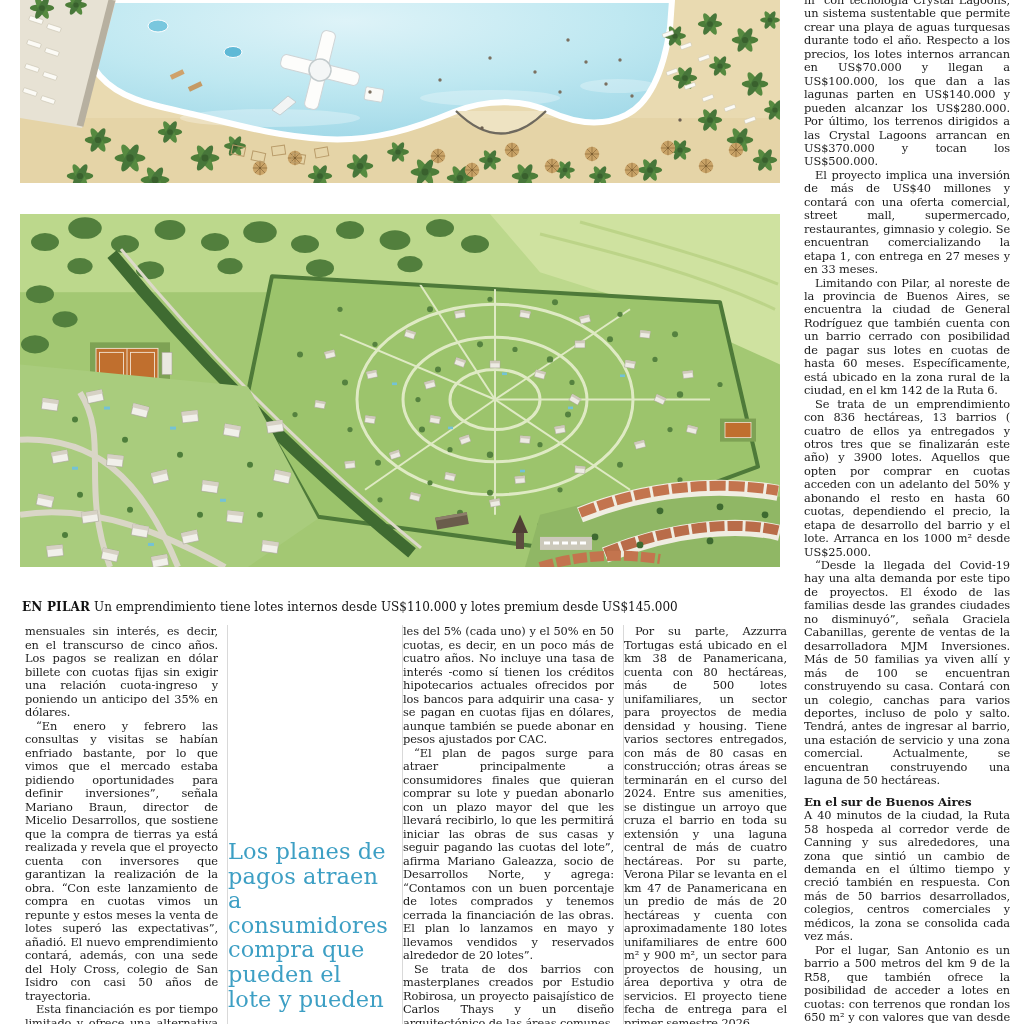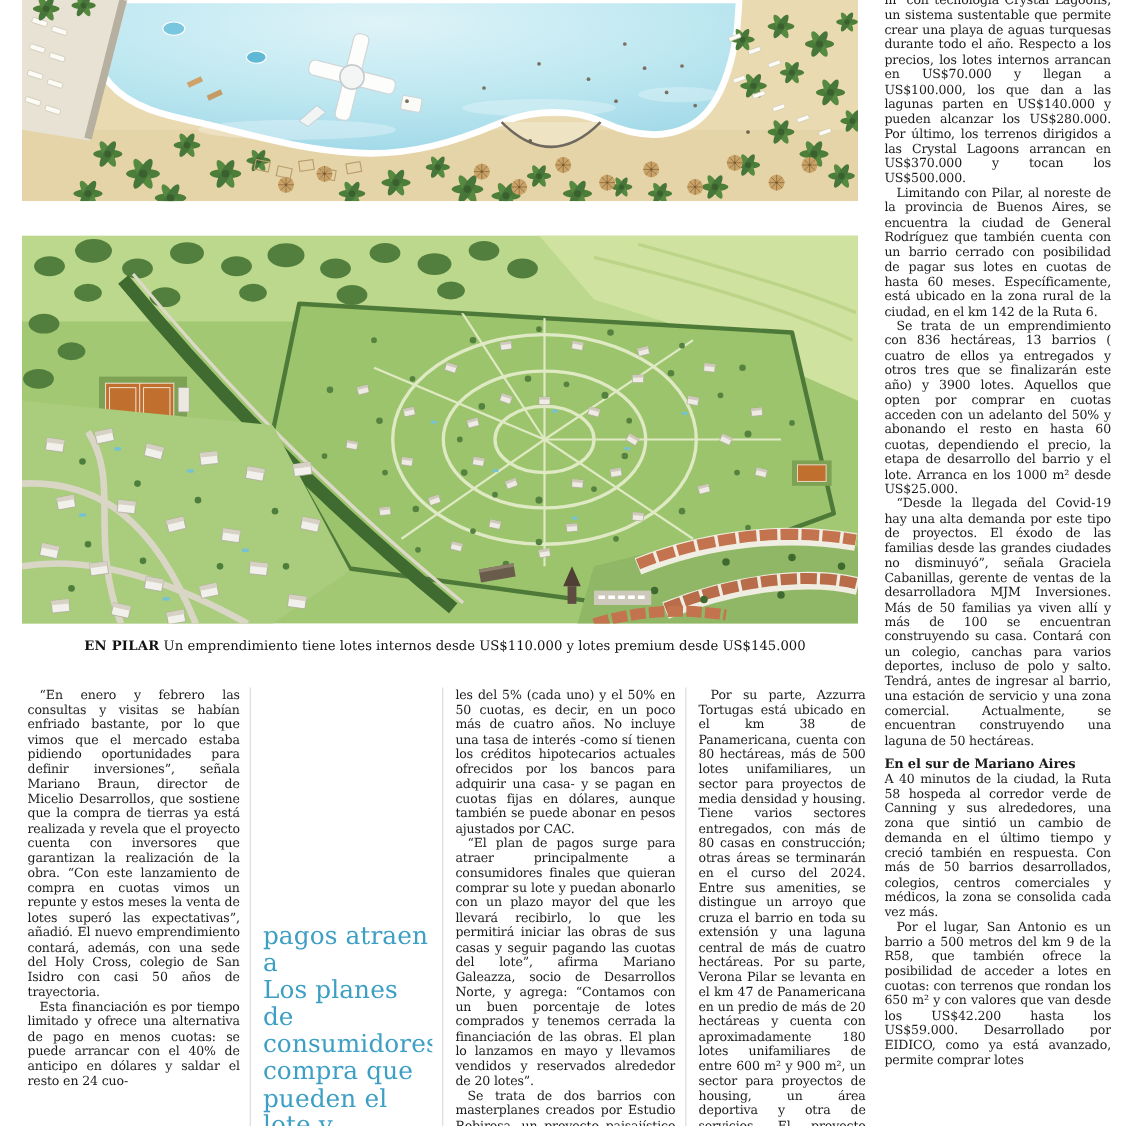--- a/index.html
+++ b/index.html
@@ -5,26 +5,26 @@
   html,body{margin:0;padding:0;width:1024px;height:1024px;overflow:hidden;background:#ffffff;
     font-family:"DejaVu Serif","Liberation Serif",serif;}
   .sheet{position:relative;width:1024px;height:1024px;background:#fff;}
   figure{margin:0;}
   .photo{position:absolute;left:20px;width:760px;overflow:hidden;}
   .photo svg{display:block;width:100%;height:100%;}
   .photo1{top:0;height:183px;}
   .photo2{top:214px;height:353px;}
   .caption{position:absolute;left:22px;width:765px;font-size:12px;line-height:14px;color:#111;margin:0;}
   .cap1{top:187px;margin-top:40px;}
-  .cap2{top:580px;text-align:center;}
+  .cap2{top:600px;}
   .cap-lead{font-weight:bold;letter-spacing:.2px;}
   .cols{position:absolute;left:25px;top:625px;width:766px;height:399px;display:grid;
     grid-template-columns:193px 166px 212px 164px;column-gap:9px;}
   .col{font-size:11.4px;line-height:13.5px;color:#1b1b1b;letter-spacing:-.12px;overflow:hidden;}
-  .colsep{border-left:1px solid #d9d9d9;padding-left:11px;box-sizing:border-box;}
+  .colsep{border-left:1px solid #d9d9d9;padding-left:0;box-sizing:border-box;}
   .para{margin:0;text-align:justify;}
   .indent{text-indent:11px;}
   .subhead{font-weight:bold;margin-top:8px;font-size:11.8px;text-align:left;}
   .pq{margin-top:214px;font-size:22.5px;line-height:24.6px;color:#3d9fc4;font-weight:400;letter-spacing:.1px;}
   .rightcol{position:absolute;left:804px;top:-6px;width:206px;height:1035px;font-size:11.4px;
     line-height:13.45px;color:#1b1b1b;letter-spacing:-.12px;overflow:hidden;}
 </style>
 </head>
 <body>
 
@@ -400,46 +400,48 @@
         <rect x="700" y="204" width="36" height="23" fill="#7ea254"></rect>
         <rect x="705" y="208" width="26" height="15" fill="#c06f2e" stroke="#f2e2d0" stroke-width=".8"></rect>
       </g>
     </svg>
   </figure>
 
   <p class="caption cap2"><span class="cap-lead">EN PILAR</span> <span>Un emprendimiento tiene lotes internos desde US$110.000 y lotes premium desde US$145.000</span></p>
 
   <div class="cols">
     <div class="col">
+        <p class="para">mensuales sin interés, es decir, en el transcurso de cinco años. Los pagos se realizan en dólar billete con cuotas fijas sin exigir una relación cuota-ingreso y poniendo un anticipo del 35% en dólares.</p>
         <p class="para indent">“En enero y febrero las consultas y visitas se habían enfriado bastante, por lo que vimos que el mercado estaba pidiendo oportunidades para definir inversiones”, señala Mariano Braun, director de Micelio Desarrollos, que sostiene que la compra de tierras ya está realizada y revela que el proyecto cuenta con inversores que garantizan la realización de la obra. “Con este lanzamiento de compra en cuotas vimos un repunte y estos meses la venta de lotes superó las expectativas”, añadió. El nuevo emprendimiento contará, además, con una sede del Holy Cross, colegio de San Isidro con casi 50 años de trayectoria.</p>
         <p class="para indent">Esta financiación es por tiempo limitado y ofrece una alternativa de pago en menos cuotas: se puede arrancar con el 40% de anticipo en dólares y saldar el resto en 24 cuo-</p>
       </div>
     <div class="col colsep">
       <div class="pq" style="color: rgb(61, 159, 196);">
+          <div>Los planes de</div>
           <div>pagos atraen a</div>
-          <div>Los planes de</div>
           <div>consumidores</div>
           <div>compra que</div>
           <div>pueden el</div>
           <div>lote y pueden</div>
         </div>
     </div>
     <div class="col colsep">
         <p class="para">les del 5% (cada uno) y el 50% en 50 cuotas, es decir, en un poco más de cuatro años. No incluye una tasa de interés -como sí tienen los créditos hipotecarios actuales ofrecidos por los bancos para adquirir una casa- y se pagan en cuotas fijas en dólares, aunque también se puede abonar en pesos ajustados por CAC.</p>
         <p class="para indent">“El plan de pagos surge para atraer principalmente a consumidores finales que quieran comprar su lote y puedan abonarlo con un plazo mayor del que les llevará recibirlo, lo que les permitirá iniciar las obras de sus casas y seguir pagando las cuotas del lote”, afirma Mariano Galeazza, socio de Desarrollos Norte, y agrega: “Contamos con un buen porcentaje de lotes comprados y tenemos cerrada la financiación de las obras. El plan lo lanzamos en mayo y llevamos vendidos y reservados alrededor de 20 lotes”.</p>
         <p class="para indent">Se trata de dos barrios con masterplanes creados por Estudio Robirosa, un proyecto paisajístico de Carlos Thays y un diseño arquitectónico de las áreas comunes</p>
       </div>
     <div class="col colsep">
         <p class="para indent">Por su parte, Azzurra Tortugas está ubicado en el km 38 de Panamericana, cuenta con 80 hectáreas, más de 500 lotes unifamiliares, un sector para proyectos de media densidad y housing. Tiene varios sectores entregados, con más de 80 casas en construcción; otras áreas se terminarán en el curso del 2024. Entre sus amenities, se distingue un arroyo que cruza el barrio en toda su extensión y una laguna central de más de cuatro hectáreas. Por su parte, Verona Pilar se levanta en el km 47 de Panamericana en un predio de más de 20 hectáreas y cuenta con aproximadamente 180 lotes unifamiliares de entre 600 m² y 900 m², un sector para proyectos de housing, un área deportiva y otra de servicios. El proyecto tiene fecha de entrega para el primer semestre 2026.</p>
       </div>
   </div>
 
   <div class="rightcol">
       <p class="para">m² con tecnología Crystal Lagoons, un sistema sustentable que permite crear una playa de aguas turquesas durante todo el año. Respecto a los precios, los lotes internos arrancan en US$70.000 y llegan a US$100.000, los que dan a las lagunas parten en US$140.000 y pueden alcanzar los US$280.000. Por último, los terrenos dirigidos a las Crystal Lagoons arrancan en US$370.000 y tocan los US$500.000.</p>
+      <p class="para indent">El proyecto implica una inversión de más de US$40 millones y contará con una oferta comercial, street mall, supermercado, restaurantes, gimnasio y colegio. Se encuentran comercializando la etapa 1, con entrega en 27 meses y en 33 meses.</p>
       <p class="para indent">Limitando con Pilar, al noreste de la provincia de Buenos Aires, se encuentra la ciudad de General Rodríguez que también cuenta con un barrio cerrado con posibilidad de pagar sus lotes en cuotas de hasta 60 meses. Específicamente, está ubicado en la zona rural de la ciudad, en el km 142 de la Ruta 6.</p>
       <p class="para indent">Se trata de un emprendimiento con 836 hectáreas, 13 barrios ( cuatro de ellos ya entregados y otros tres que se finalizarán este año) y 3900 lotes. Aquellos que opten por comprar en cuotas acceden con un adelanto del 50% y abonando el resto en hasta 60 cuotas, dependiendo el precio, la etapa de desarrollo del barrio y el lote. Arranca en los 1000 m² desde US$25.000.</p>
       <p class="para indent">“Desde la llegada del Covid-19 hay una alta demanda por este tipo de proyectos. El éxodo de las familias desde las grandes ciudades no disminuyó”, señala Graciela Cabanillas, gerente de ventas de la desarrolladora MJM Inversiones. Más de 50 familias ya viven allí y más de 100 se encuentran construyendo su casa. Contará con un colegio, canchas para varios deportes, incluso de polo y salto. Tendrá, antes de ingresar al barrio, una estación de servicio y una zona comercial. Actualmente, se encuentran construyendo una laguna de 50 hectáreas.</p>
-      <p class="para subhead">En el sur de Mariano Aires</p>
+      <p class="para subhead">En el sur de Buenos Aires</p>
       <p class="para">A 40 minutos de la ciudad, la Ruta 58 hospeda al corredor verde de Canning y sus alrededores, una zona que sintió un cambio de demanda en el último tiempo y creció también en respuesta. Con más de 50 barrios desarrollados, colegios, centros comerciales y médicos, la zona se consolida cada vez más.</p>
       <p class="para indent">Por el lugar, San Antonio es un barrio a 500 metros del km 9 de la R58, que también ofrece la posibilidad de acceder a lotes en cuotas: con terrenos que rondan los 650 m² y con valores que van desde los US$42.200 hasta los US$59.000. Desarrollado por EIDICO, como ya está avanzado, permite comprar lotes</p>
     </div>
 
 </div>
 
 </body></html>

